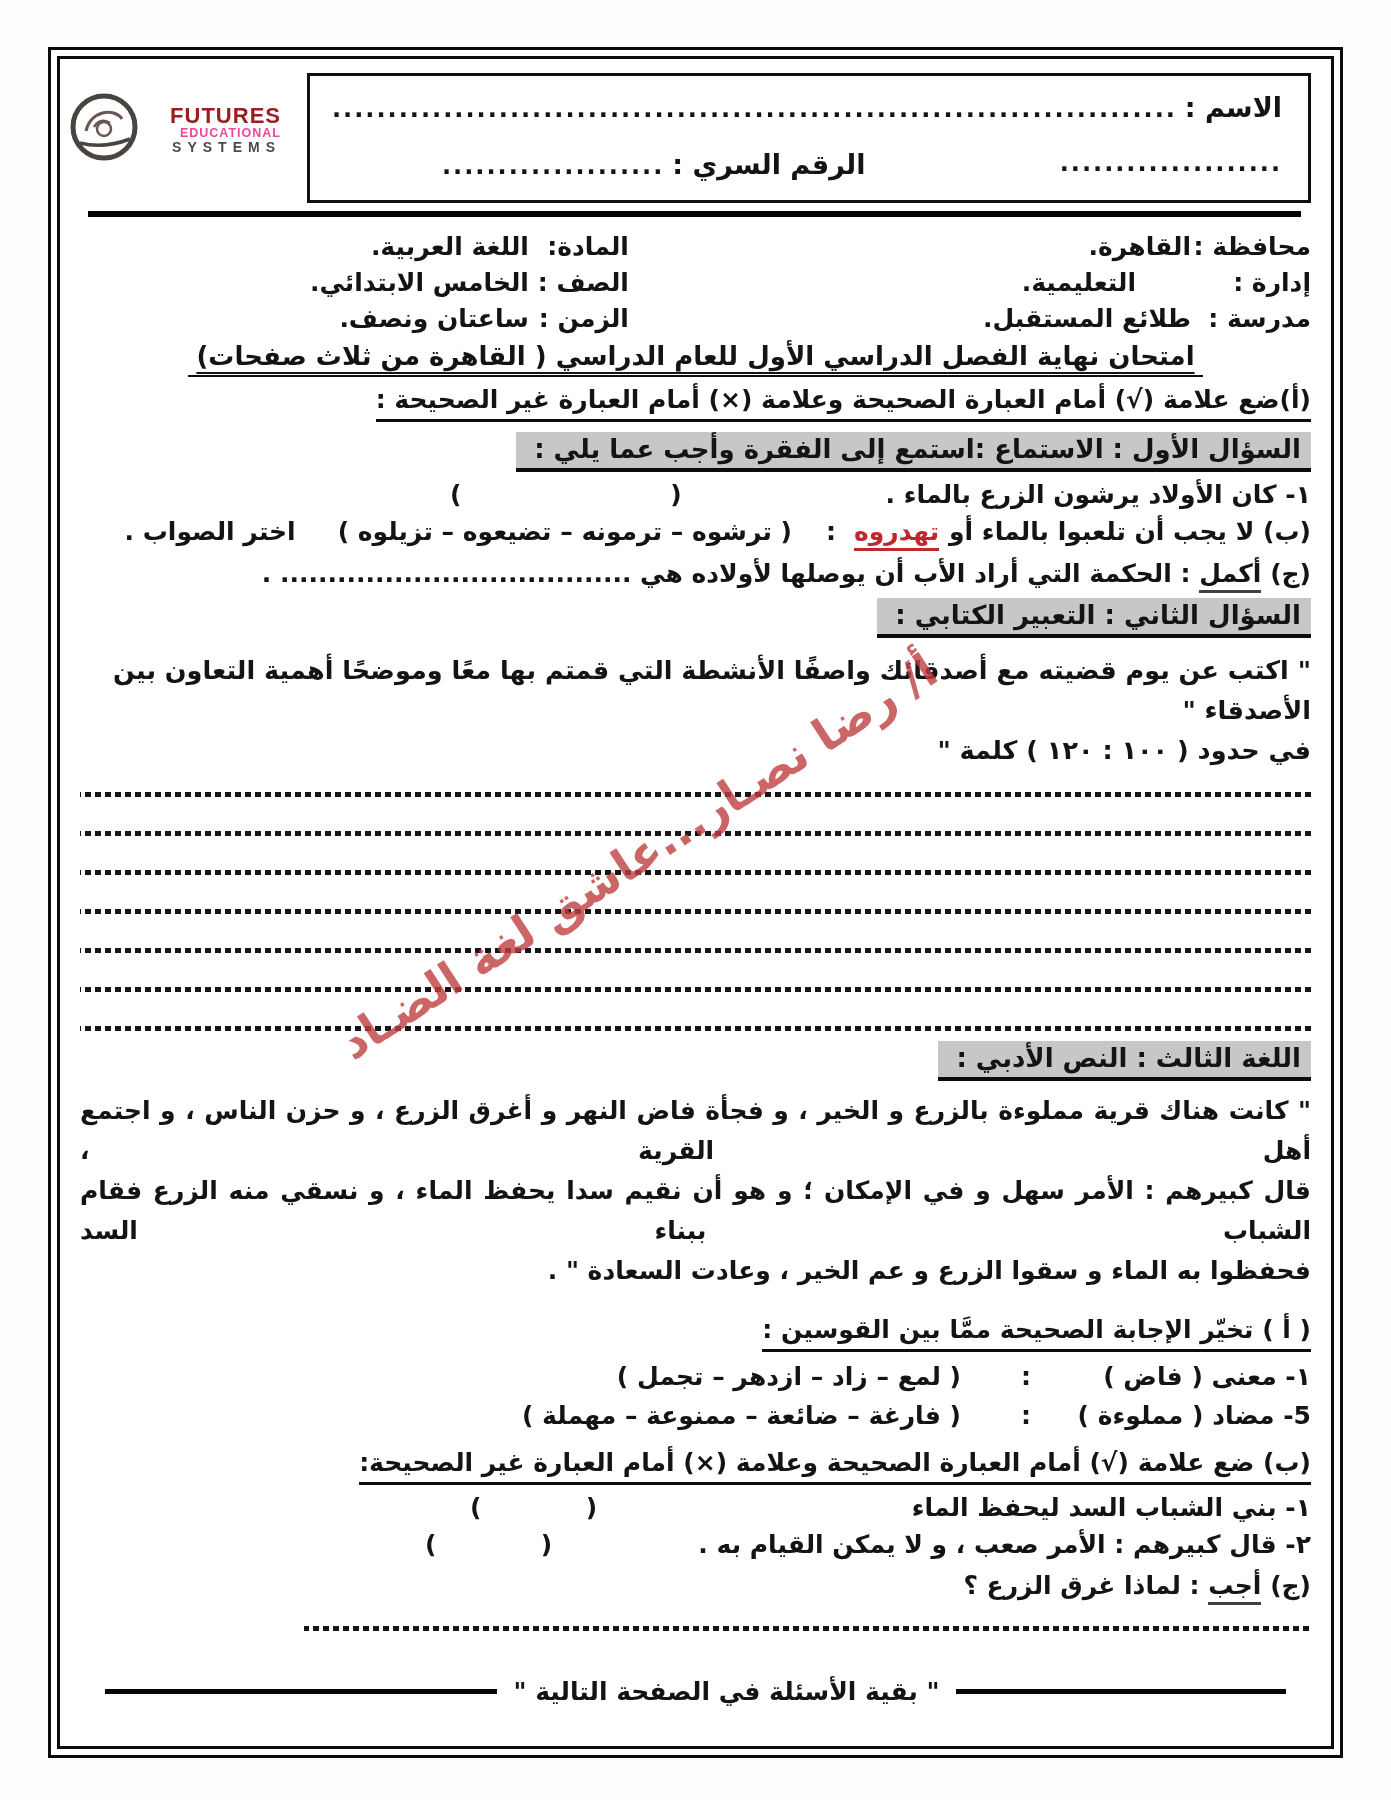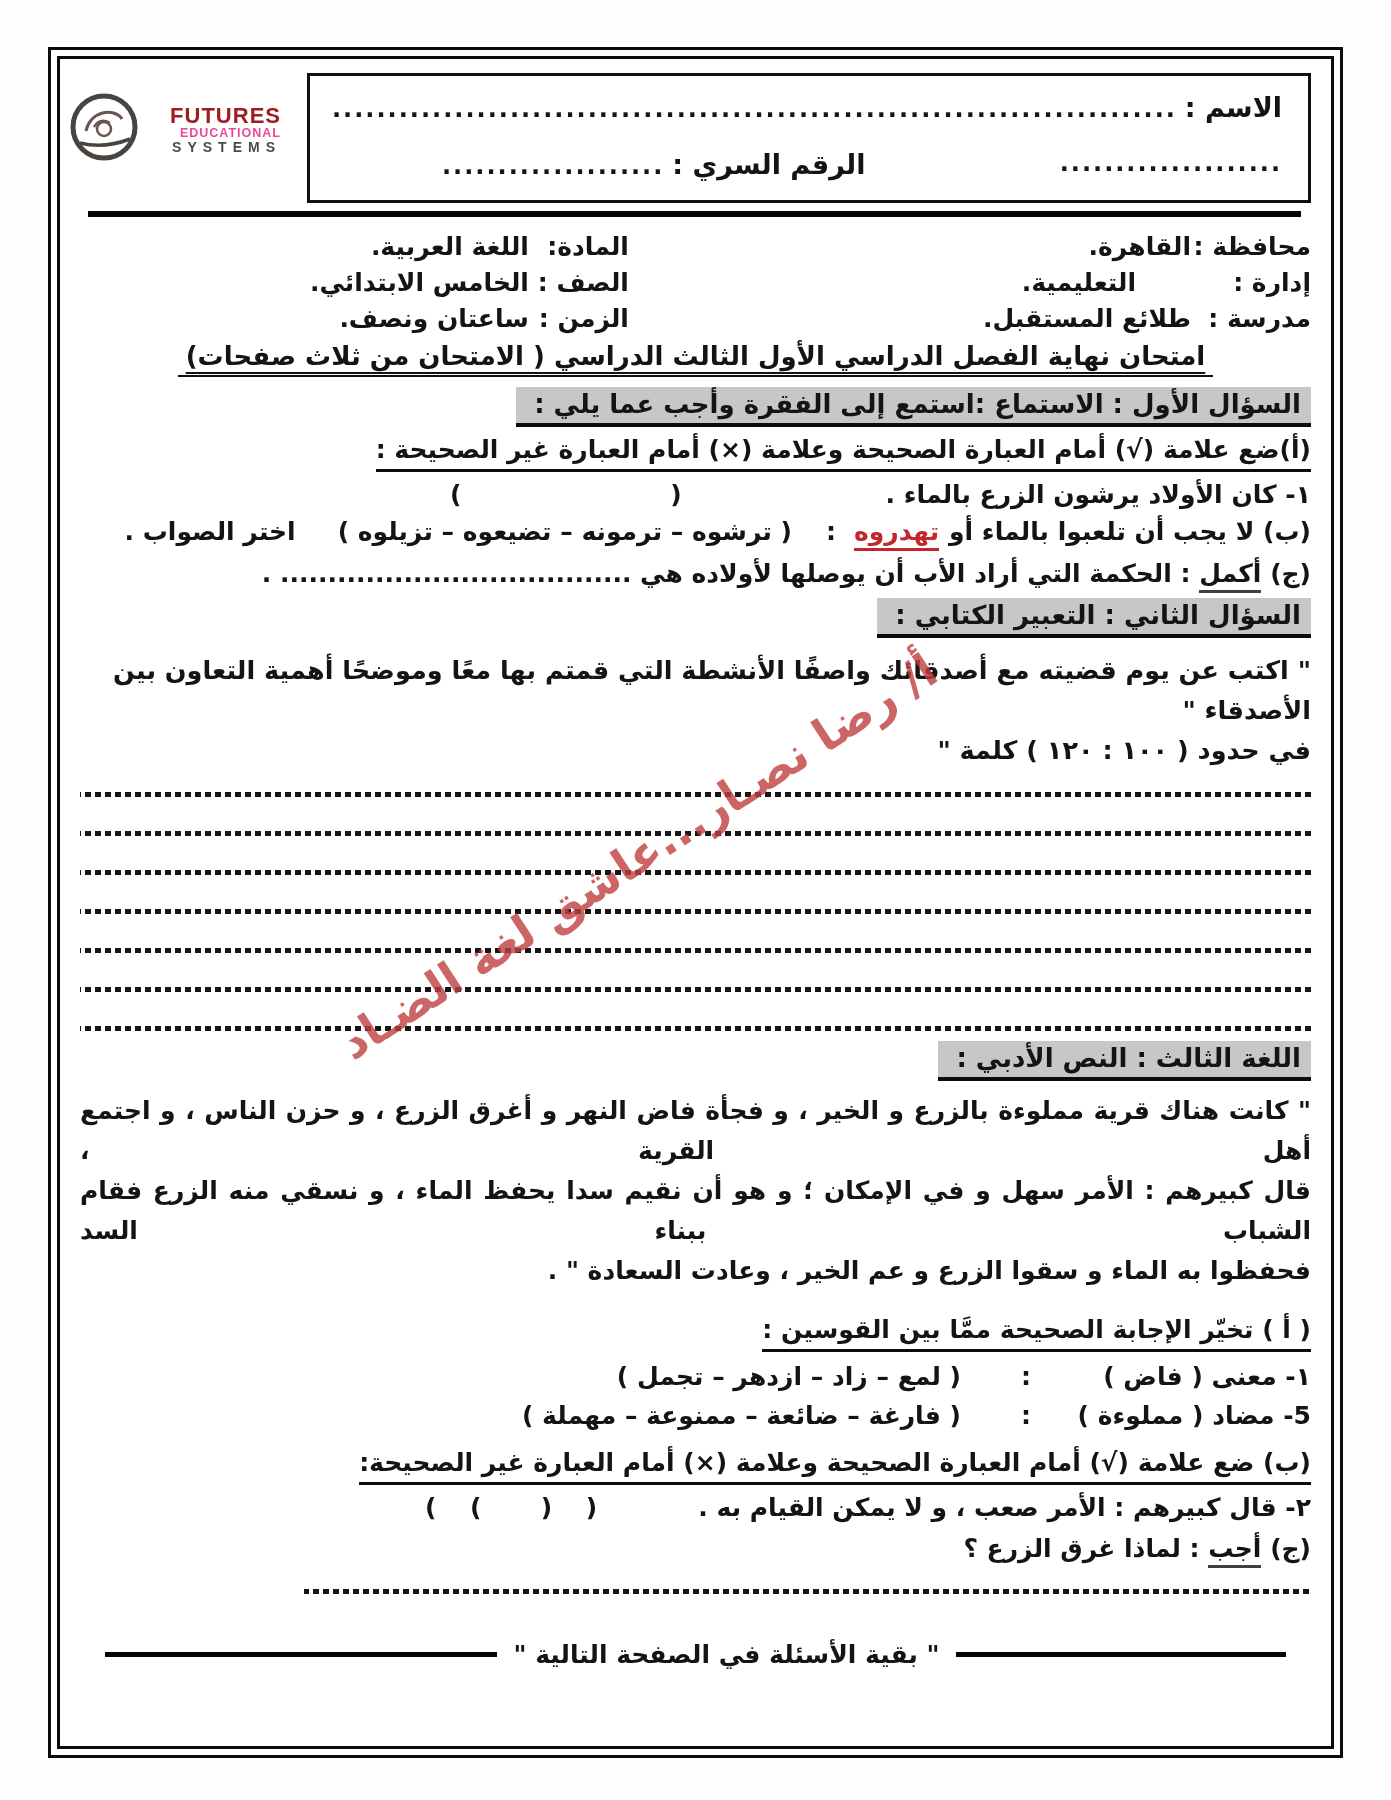--- a/index.html
+++ b/index.html
@@ -201,26 +201,26 @@
           <span>الخامس الابتدائي.</span>
         </div>
         <div class="info-row">
           <span class="lbl">الزمن :</span>
           <span>ساعتان ونصف.</span>
         </div>
       </div>
     </div>
 
     <div class="title-wrap">
-      <span class="title">امتحان نهاية الفصل الدراسي الأول الثالث الدراسي ( الامتحان من ثلاث صفحات)</span>
+      <span class="title">امتحان نهاية الفصل الدراسي الأول للعام الدراسي ( القاهرة من ثلاث صفحات)</span>
     </div>
 
     <div>
+      <div><span class="ul-head">(أ)ضع علامة (√) أمام العبارة الصحيحة وعلامة (×) أمام العبارة غير الصحيحة :</span></div>
       <div><span class="sec-header">السؤال الأول : الاستماع :استمع إلى الفقرة وأجب عما يلي :</span></div>
-      <div><span class="ul-head">(أ)ضع علامة (√) أمام العبارة الصحيحة وعلامة (×) أمام العبارة غير الصحيحة :</span></div>
       <div class="row">
         <span>١- كان الأولاد يرشون الزرع بالماء .</span>
         <span class="abs-parens" style="left:370px;">(                        )</span>
       </div>
       <div class="row flexrow">
         <span>(ب) لا يجب أن تلعبوا بالماء أو</span>
         <span class="red-word ms10">تهدروه</span>
         <span class="ms18">:</span>
         <span class="ms34">( ترشوه – ترمونه – تضيعوه – تزيلوه )</span>
         <span class="ms42">اختر الصواب .</span>
@@ -266,20 +266,21 @@
       </div>
       <div class="mcq">
         <span class="stem">5- مضاد ( مملوءة )</span>
         <span class="colon">:</span>
         <span class="opts">( فارغة – ضائعة – ممنوعة – مهملة )</span>
       </div>
 
       <div style="margin-top:10px;"><span class="ul-head">(ب) ضع علامة (√) أمام العبارة الصحيحة وعلامة (×) أمام العبارة غير الصحيحة:</span></div>
 
       <div class="row">
+        <span>١- بني الشباب السد ليحفظ الماء</span>
         <span class="abs-parens" style="left:390px;">(            )</span>
       </div>
       <div class="row">
         <span>٢- قال كبيرهم : الأمر صعب ، و لا يمكن القيام به .</span>
         <span class="abs-parens" style="left:345px;">(            )</span>
       </div>
 
       <div class="row" style="margin-top:12px;">
         <span>(ج)</span>
         <span class="ul-word">أجب</span>

